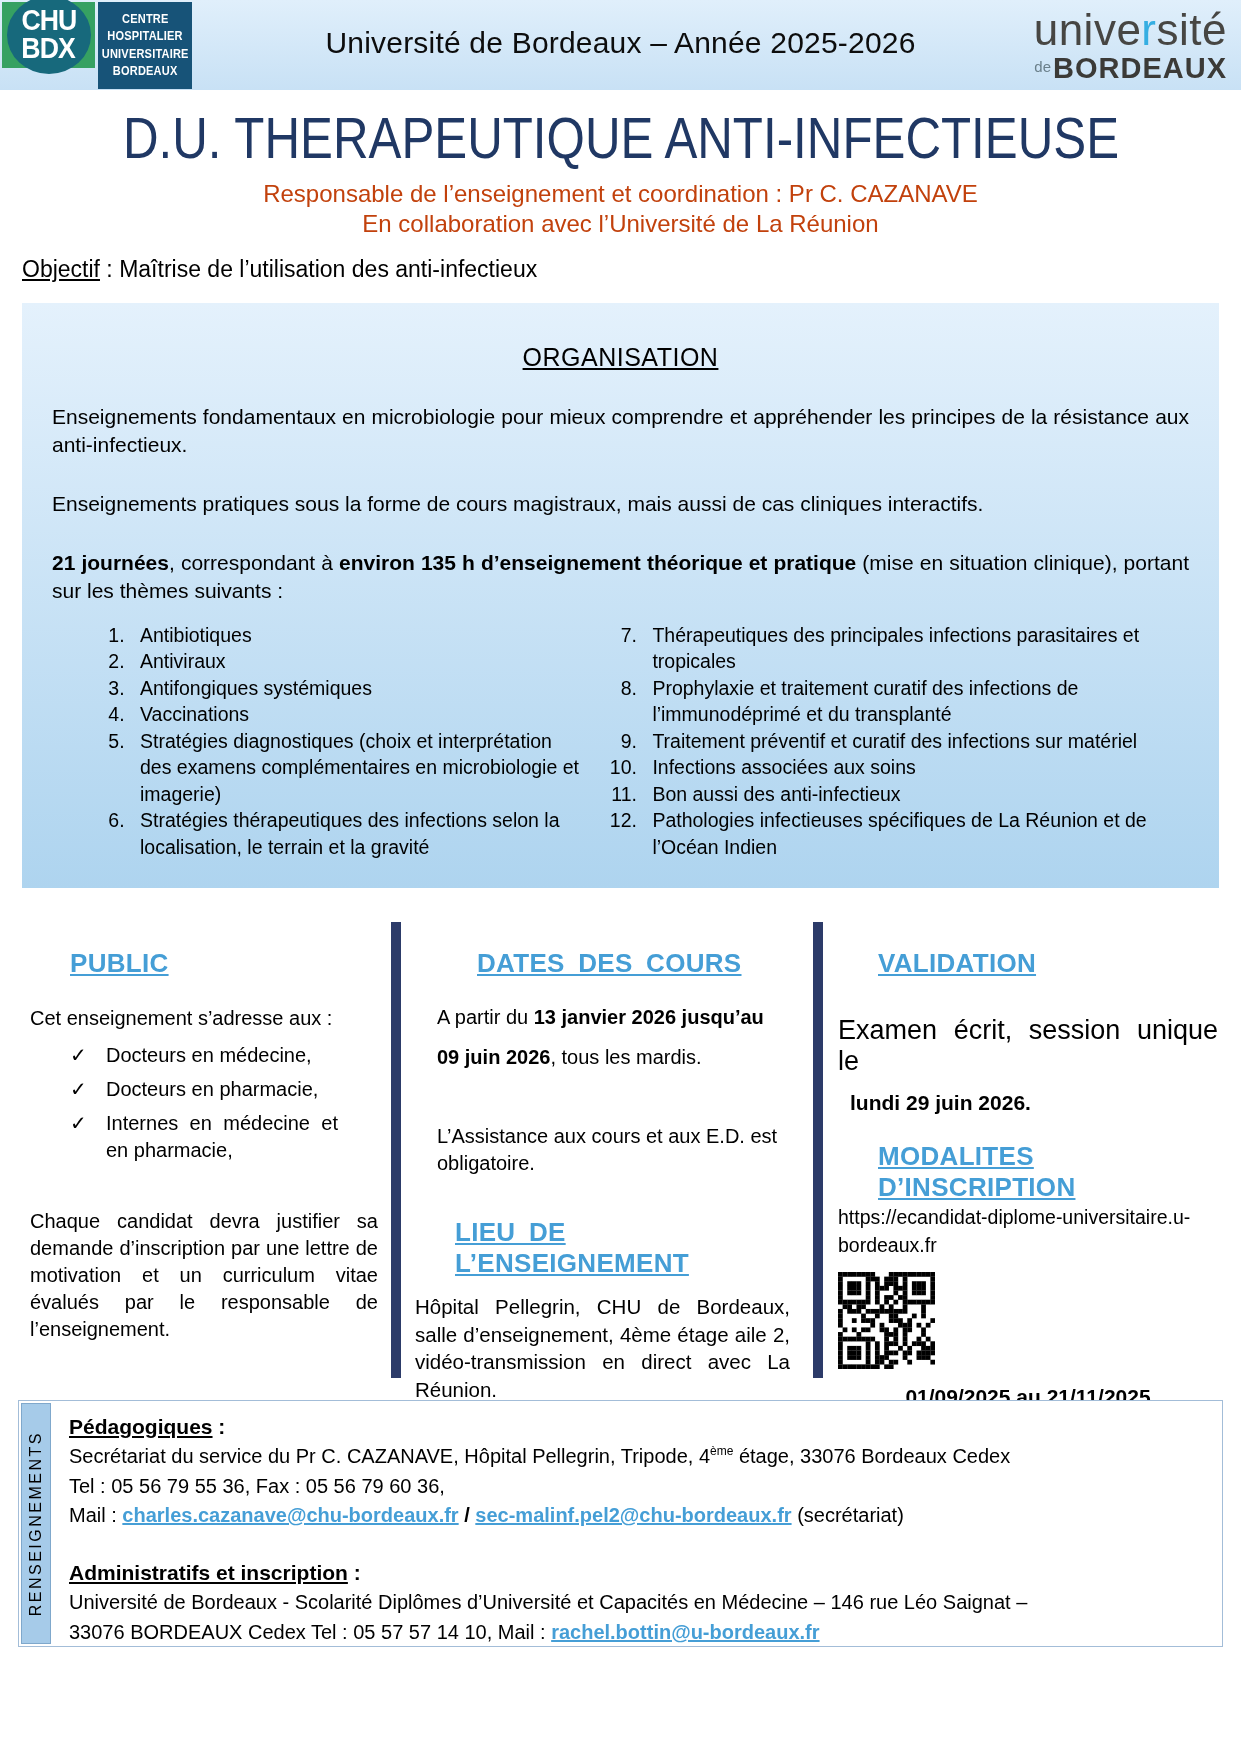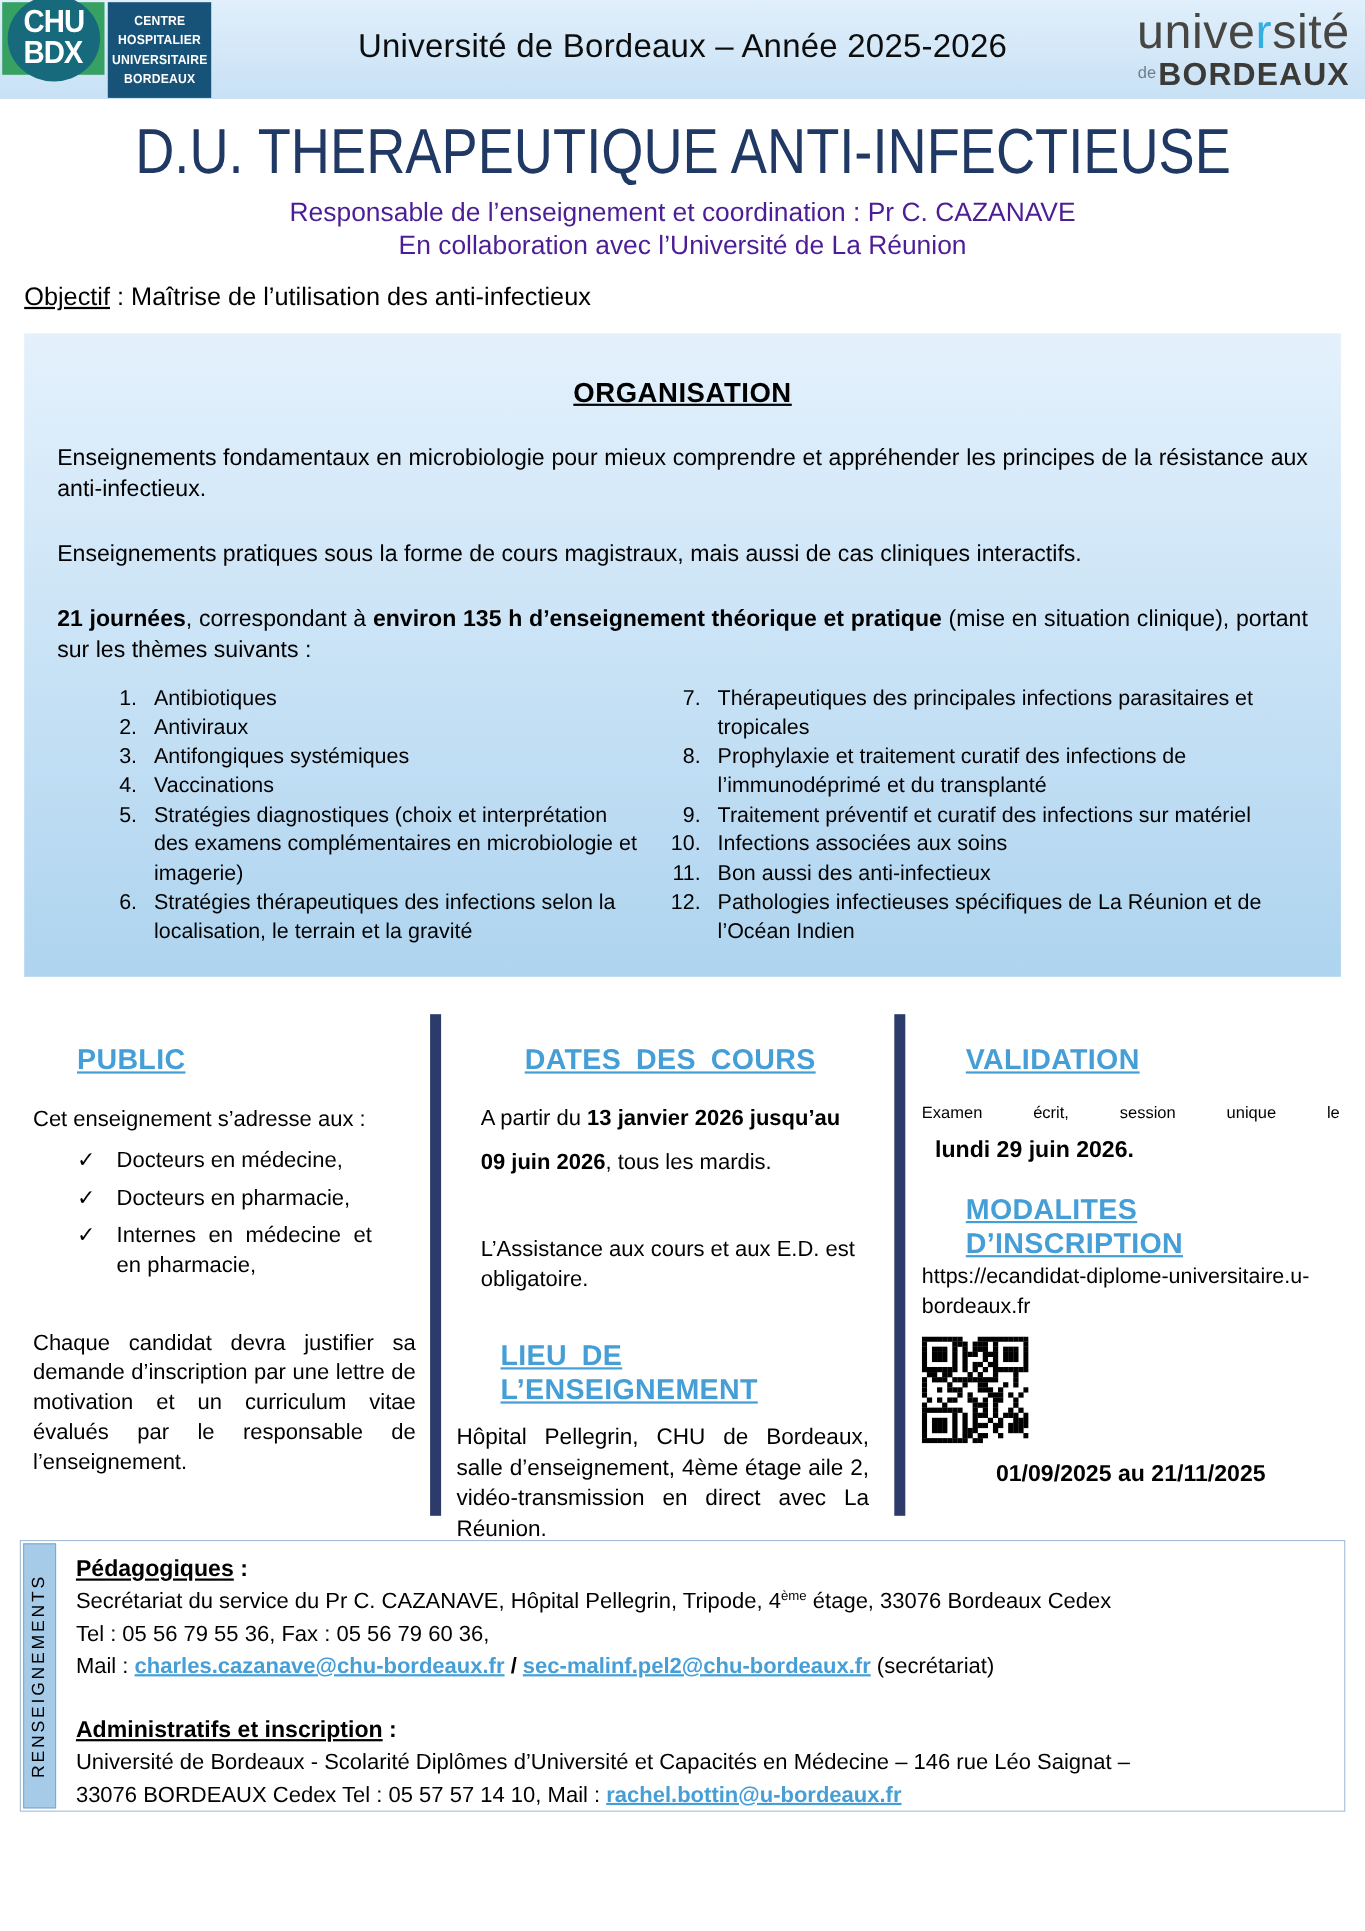--- a/index.html
+++ b/index.html
@@ -25,30 +25,30 @@
   .ub-word { font-size:44px; color:#474643; letter-spacing:0.5px; }
   .ub-word .blue { color:#35aee2; }
   .ub-sub { margin-top:2px; }
   .ub-de { font-size:15px; color:#6a7f8a; vertical-align:6px; margin-right:2px; }
   .ub-city { font-size:29px; font-weight:bold; color:#3b3a37; letter-spacing:1px; }
 
   
   .title-block { position:absolute; top:104px; left:0; width:1241px; text-align:center; }
   .main-title { font-size:58px; color:#203864; white-space:nowrap; display:inline-block;
                 transform:scaleX(0.85); transform-origin:center; letter-spacing:0px; }
-  .subtitle { color:#4c1d95; font-size:24px; margin-top:9px; }
+  .subtitle { color:#c2410c; font-size:24px; margin-top:9px; }
 
   
   .objectif { position:absolute; top:256px; left:22px; font-size:23px; }
   .objectif .lbl { text-decoration:underline; }
 
   
   .org-box { position:absolute; top:303px; left:22px; width:1197px; height:585px;
              background:linear-gradient(#e4f1fc, #aed4ef); padding:40px 30px 0 30px; }
-  .org-heading { text-align:center; font-size:25px; font-weight:bold; text-decoration:underline;
+  .org-heading { text-align:center; font-size:25px; font-weight:normal; text-decoration:underline;
                  letter-spacing:0.5px; }
   .org-p { font-size:21px; text-align:justify; line-height:1.33; margin-top:31px; }
   .org-lists { display:flex; margin-top:17px; }
   .org-col-left { width:47%; }
   .org-col-right { width:53%; }
   ol.org-list { font-size:19.5px; line-height:1.36; }
   .org-col-left ol.org-list { padding-left:78px; }
   .org-col-right ol.org-list { padding-left:56px; }
   ol.org-list li { padding-left:10px; }
 
@@ -66,21 +66,21 @@
   .check-list { list-style:none; margin-top:10px; }
   .check-list li { display:flex; margin-top:7px; }
   .check-ico { width:36px; padding-left:40px; box-sizing:content-box; flex:0 0 auto; font-size:20px; }
   .check-txt { width:232px; text-align:justify; }
   .public-para { margin-top:44px; text-align:justify; }
   .dates-part { margin-left:22px; }
   .dates-p1 { margin-top:18px; line-height:2.0; font-size:20px; }
   .dates-p2 { margin-top:46px; }
   .lieu-heading { margin-top:40px; }
   .lieu-para { margin-top:14px; text-align:justify; font-size:20.5px; }
-  .val-p1 { margin-top:24px; text-align:justify; text-align-last:justify; font-size:15px; }
+  .val-p1 { margin-top:36px; text-align:justify; text-align-last:justify; font-size:27px; }
   .val-p2 { font-weight:bold; font-size:21px; margin-top:14px; padding-left:12px; }
   .modal-heading { margin-top:26px; }
   .modal-url { font-size:19.5px; line-height:1.45; word-break:break-word; }
   .qr { margin-top:12px; width:97px; height:97px; }
   .modal-period { margin-top:16px; font-weight:bold; font-size:21px; text-align:center; }
 
   
   .footer-box { position:absolute; top:1400px; left:18px; width:1205px; height:247px;
                 background:#fff; border:1px solid #a3bdd8; }
   .side-strip { position:absolute; top:2px; left:2px; bottom:2px; width:30px; background:#a6cbe9;

